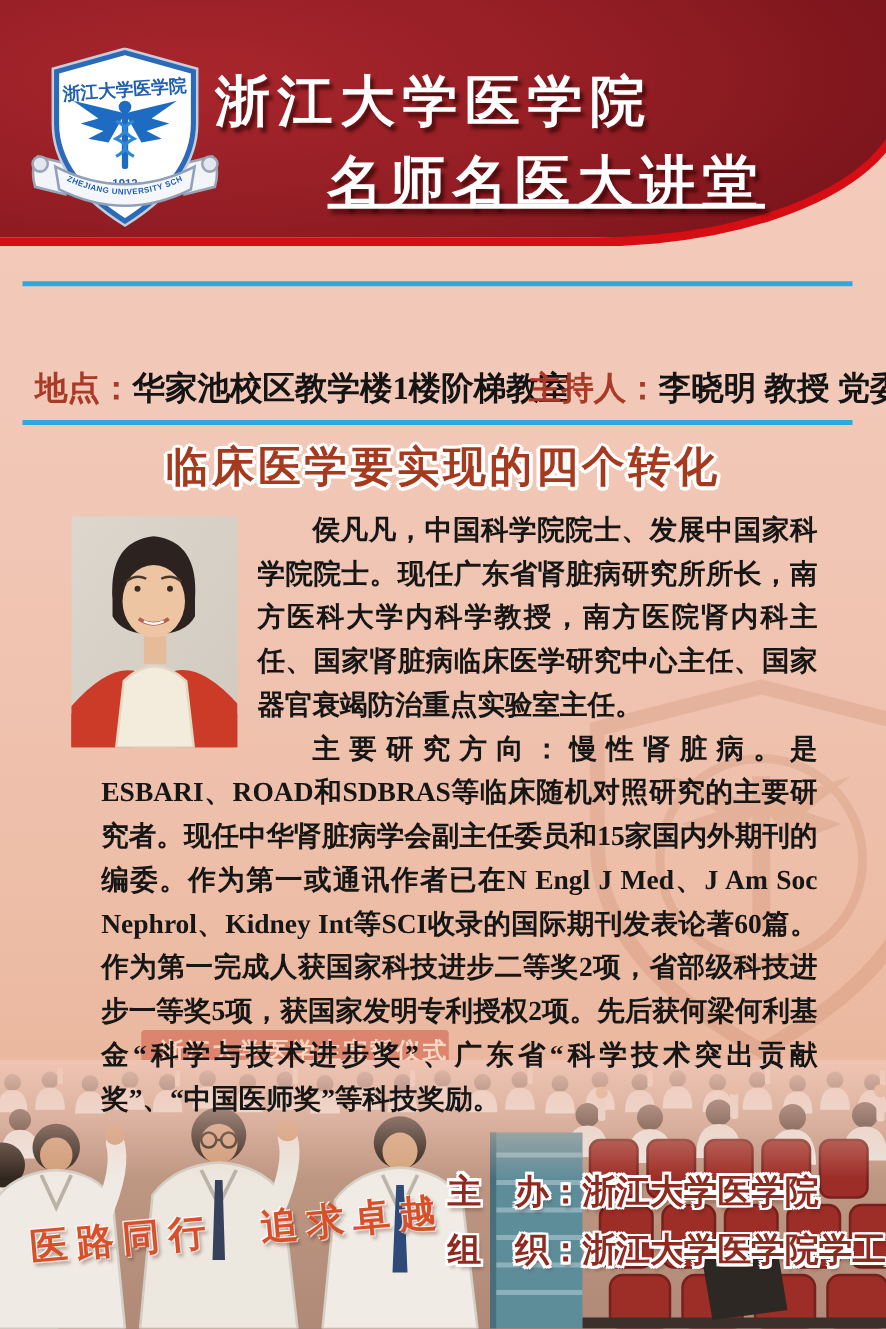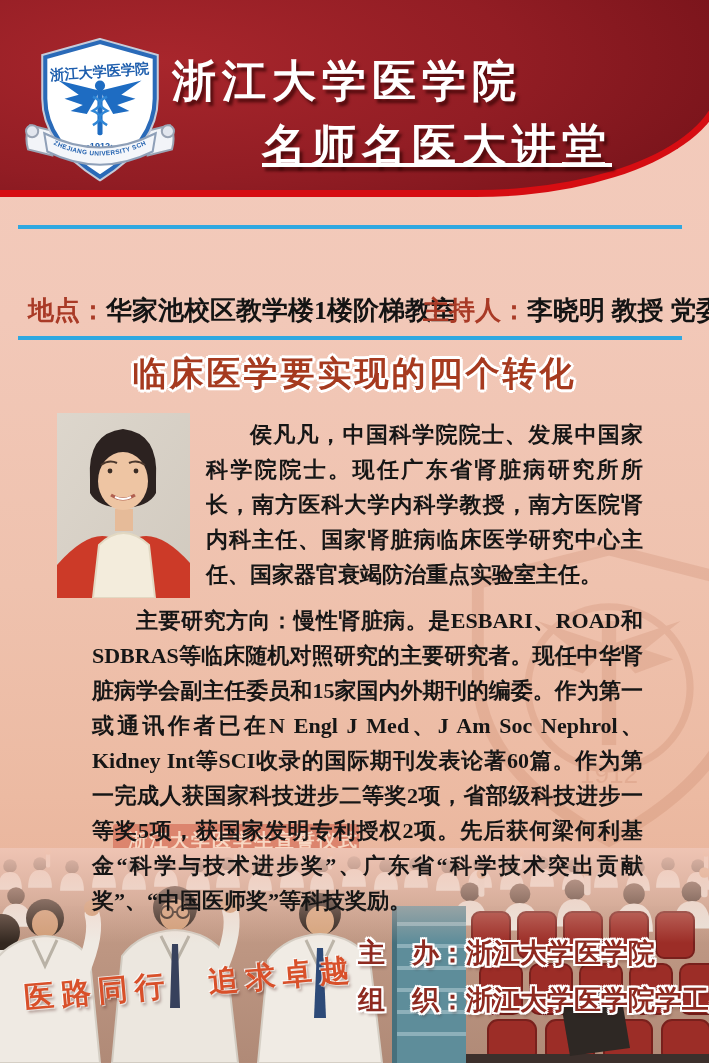--- a/index.html
+++ b/index.html
@@ -42,21 +42,21 @@
     font-size:34px;font-weight:bold;letter-spacing:3px;color:#a63a1f;white-space:nowrap;
     font-family:Liberation Serif, serif;
     text-shadow:-2px -2px 0 #fff,2px -2px 0 #fff,-2px 2px 0 #fff,2px 2px 0 #fff,0 -3px 0 #fff,0 3px 0 #fff,-3px 0 0 #fff,3px 0 0 #fff;
   }
   
   .bio{
     position:absolute;top:406px;left:57px;width:597px;z-index:4;
     font-family:"Liberation Serif","DejaVu Serif",serif;font-weight:bold;
     font-size:22px;line-height:35px;color:#161616;text-align:justify;
   }
-  .bio p{margin:11px;text-indent:2em;padding-left:24px;}
+  .bio p{margin:0;text-indent:2em;padding-left:24px;}
   .speaker-photo{float:left;width:133px;height:185px;margin:7px 16px 4px 0;}
   
   .watermark{position:absolute;left:424px;top:540px;width:370px;height:310px;opacity:.13;z-index:1;}
   .faint-banner{
     position:absolute;left:113px;top:824px;width:246px;height:34px;z-index:2;
     background:rgba(200,62,40,.42);border-radius:3px;
     color:rgba(255,236,216,.8);font-size:19px;font-weight:bold;letter-spacing:2px;
     display:flex;align-items:center;justify-content:flex-end;white-space:nowrap;
   }
   

